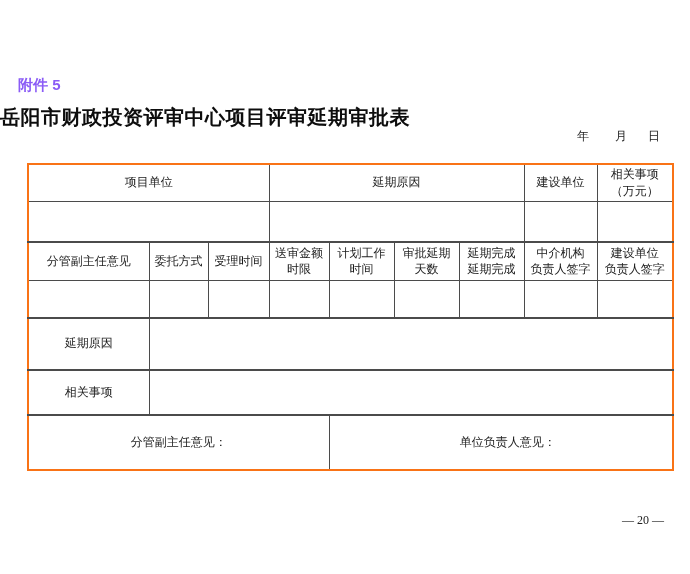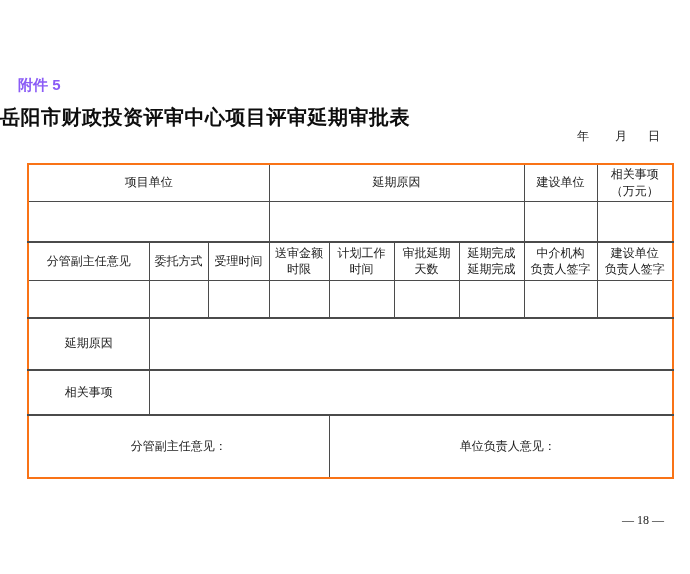--- a/index.html
+++ b/index.html
@@ -175,22 +175,22 @@
     <tr class="thick" style="height:52px">
       <td>延期原因</td>
       <td colspan="8"></td>
     </tr>
 
     <tr class="thick" style="height:45px">
       <td>相关事项</td>
       <td colspan="8"></td>
     </tr>
 
-    <tr style="height:63px">
+    <tr style="height:55px">
       <td colspan="4" class="opinion">分管副主任意见：</td>
       <td colspan="5" class="opinion right-cell">单位负责人意见：</td>
     </tr>
   </tbody>
     </table>
 
-  <div class="page-number">— 18 —</div>
+  <div class="page-number">— 20 —</div>
 
 </div>
 
 </body></html>

